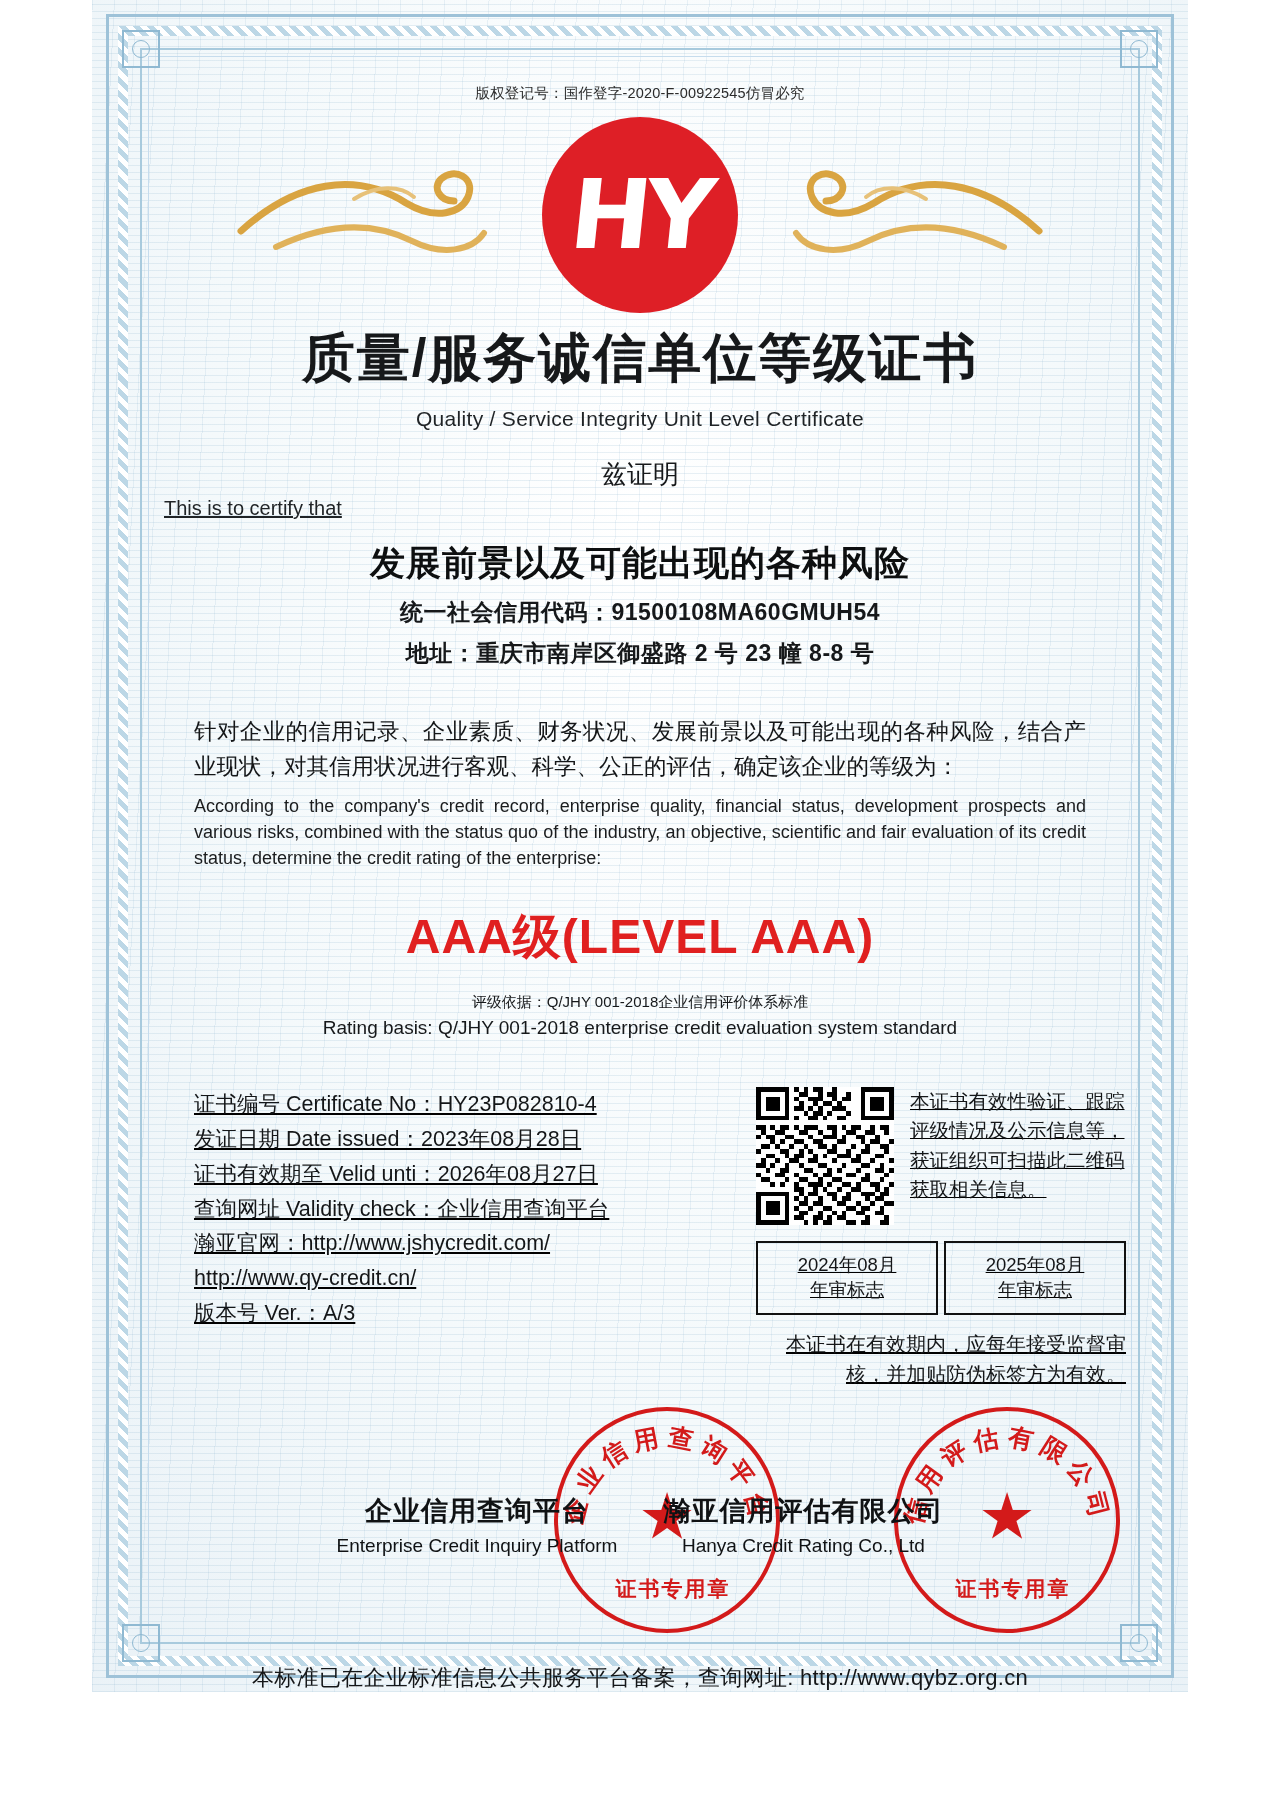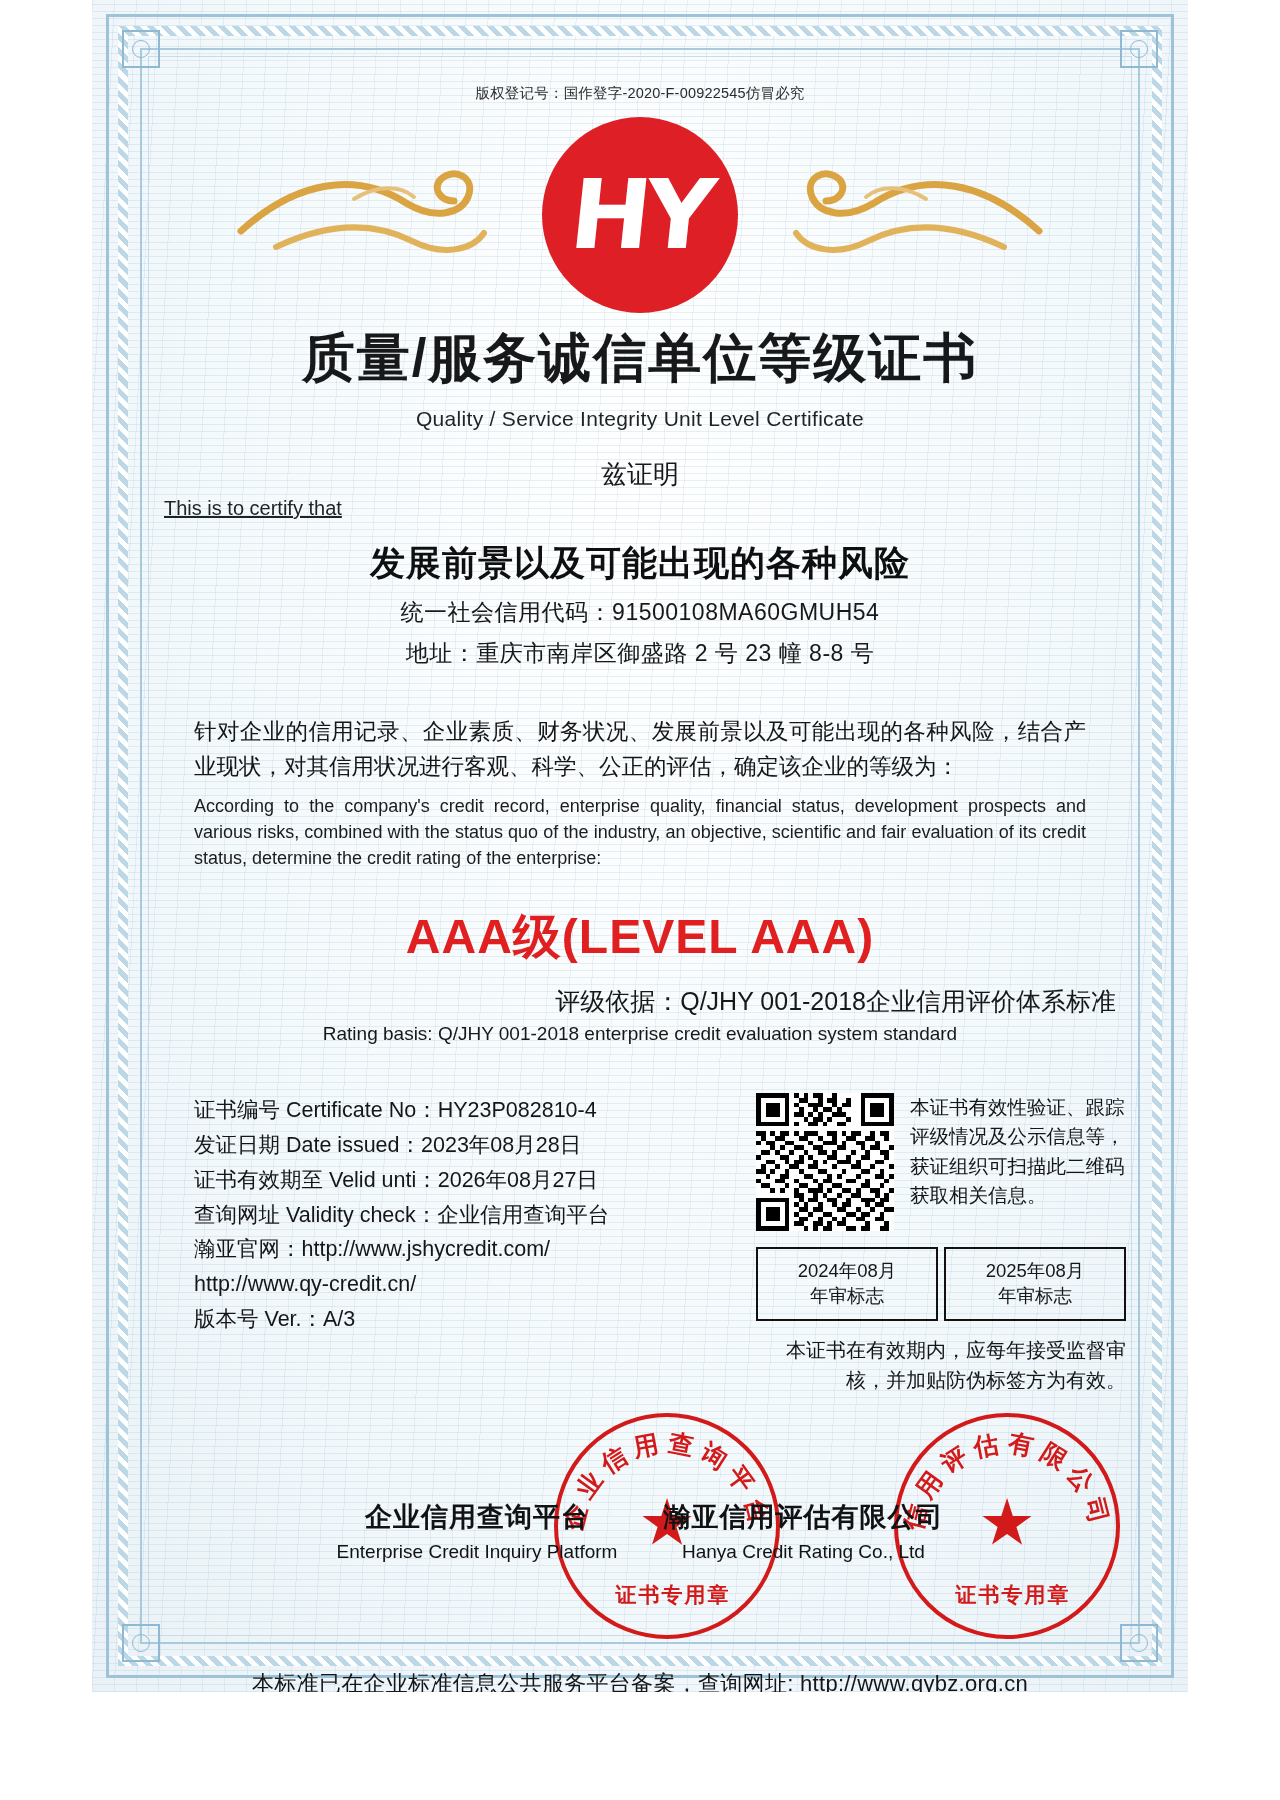--- a/index.html
+++ b/index.html
@@ -190,20 +190,21 @@
     color: #0d0f10;
     margin-top: 20px;
     letter-spacing: 1px;
   }
   .credit-code, .address {
     text-align: center;
     font-size: 23px;
     color: #16181a;
     margin-top: 10px;
     letter-spacing: 0.5px;
+    font-weight: bold;
   }
 
   
   .body-block {
     margin-top: 46px;
     padding: 0 30px;
   }
   .body-cn {
     font-size: 22.5px;
     line-height: 1.55;
@@ -222,38 +223,39 @@
   
   .level {
     text-align: center;
     font-size: 48px;
     font-weight: bold;
     color: #e02020;
     margin-top: 34px;
     letter-spacing: 1px;
   }
   .basis-cn {
-    text-align: right;
-    font-size: 25px;
+    text-align: center;
+    font-size: 15px;
     color: #16181a;
-    margin-top: 16px;
+    margin-top: 24px;
   }
   .basis-en {
     text-align: center;
     font-size: 19px;
     color: #16181a;
     margin-top: 5px;
   }
 
   
   .details-row {
     display: flex;
     margin-top: 48px;
     padding: 0 30px;
     align-items: flex-start;
+    text-decoration: underline;
   }
   .details-left {
     width: 540px;
     flex: 0 0 540px;
   }
   .detail-line {
     font-size: 21.5px;
     color: #141618;
     line-height: 1.62;
     white-space: nowrap;

